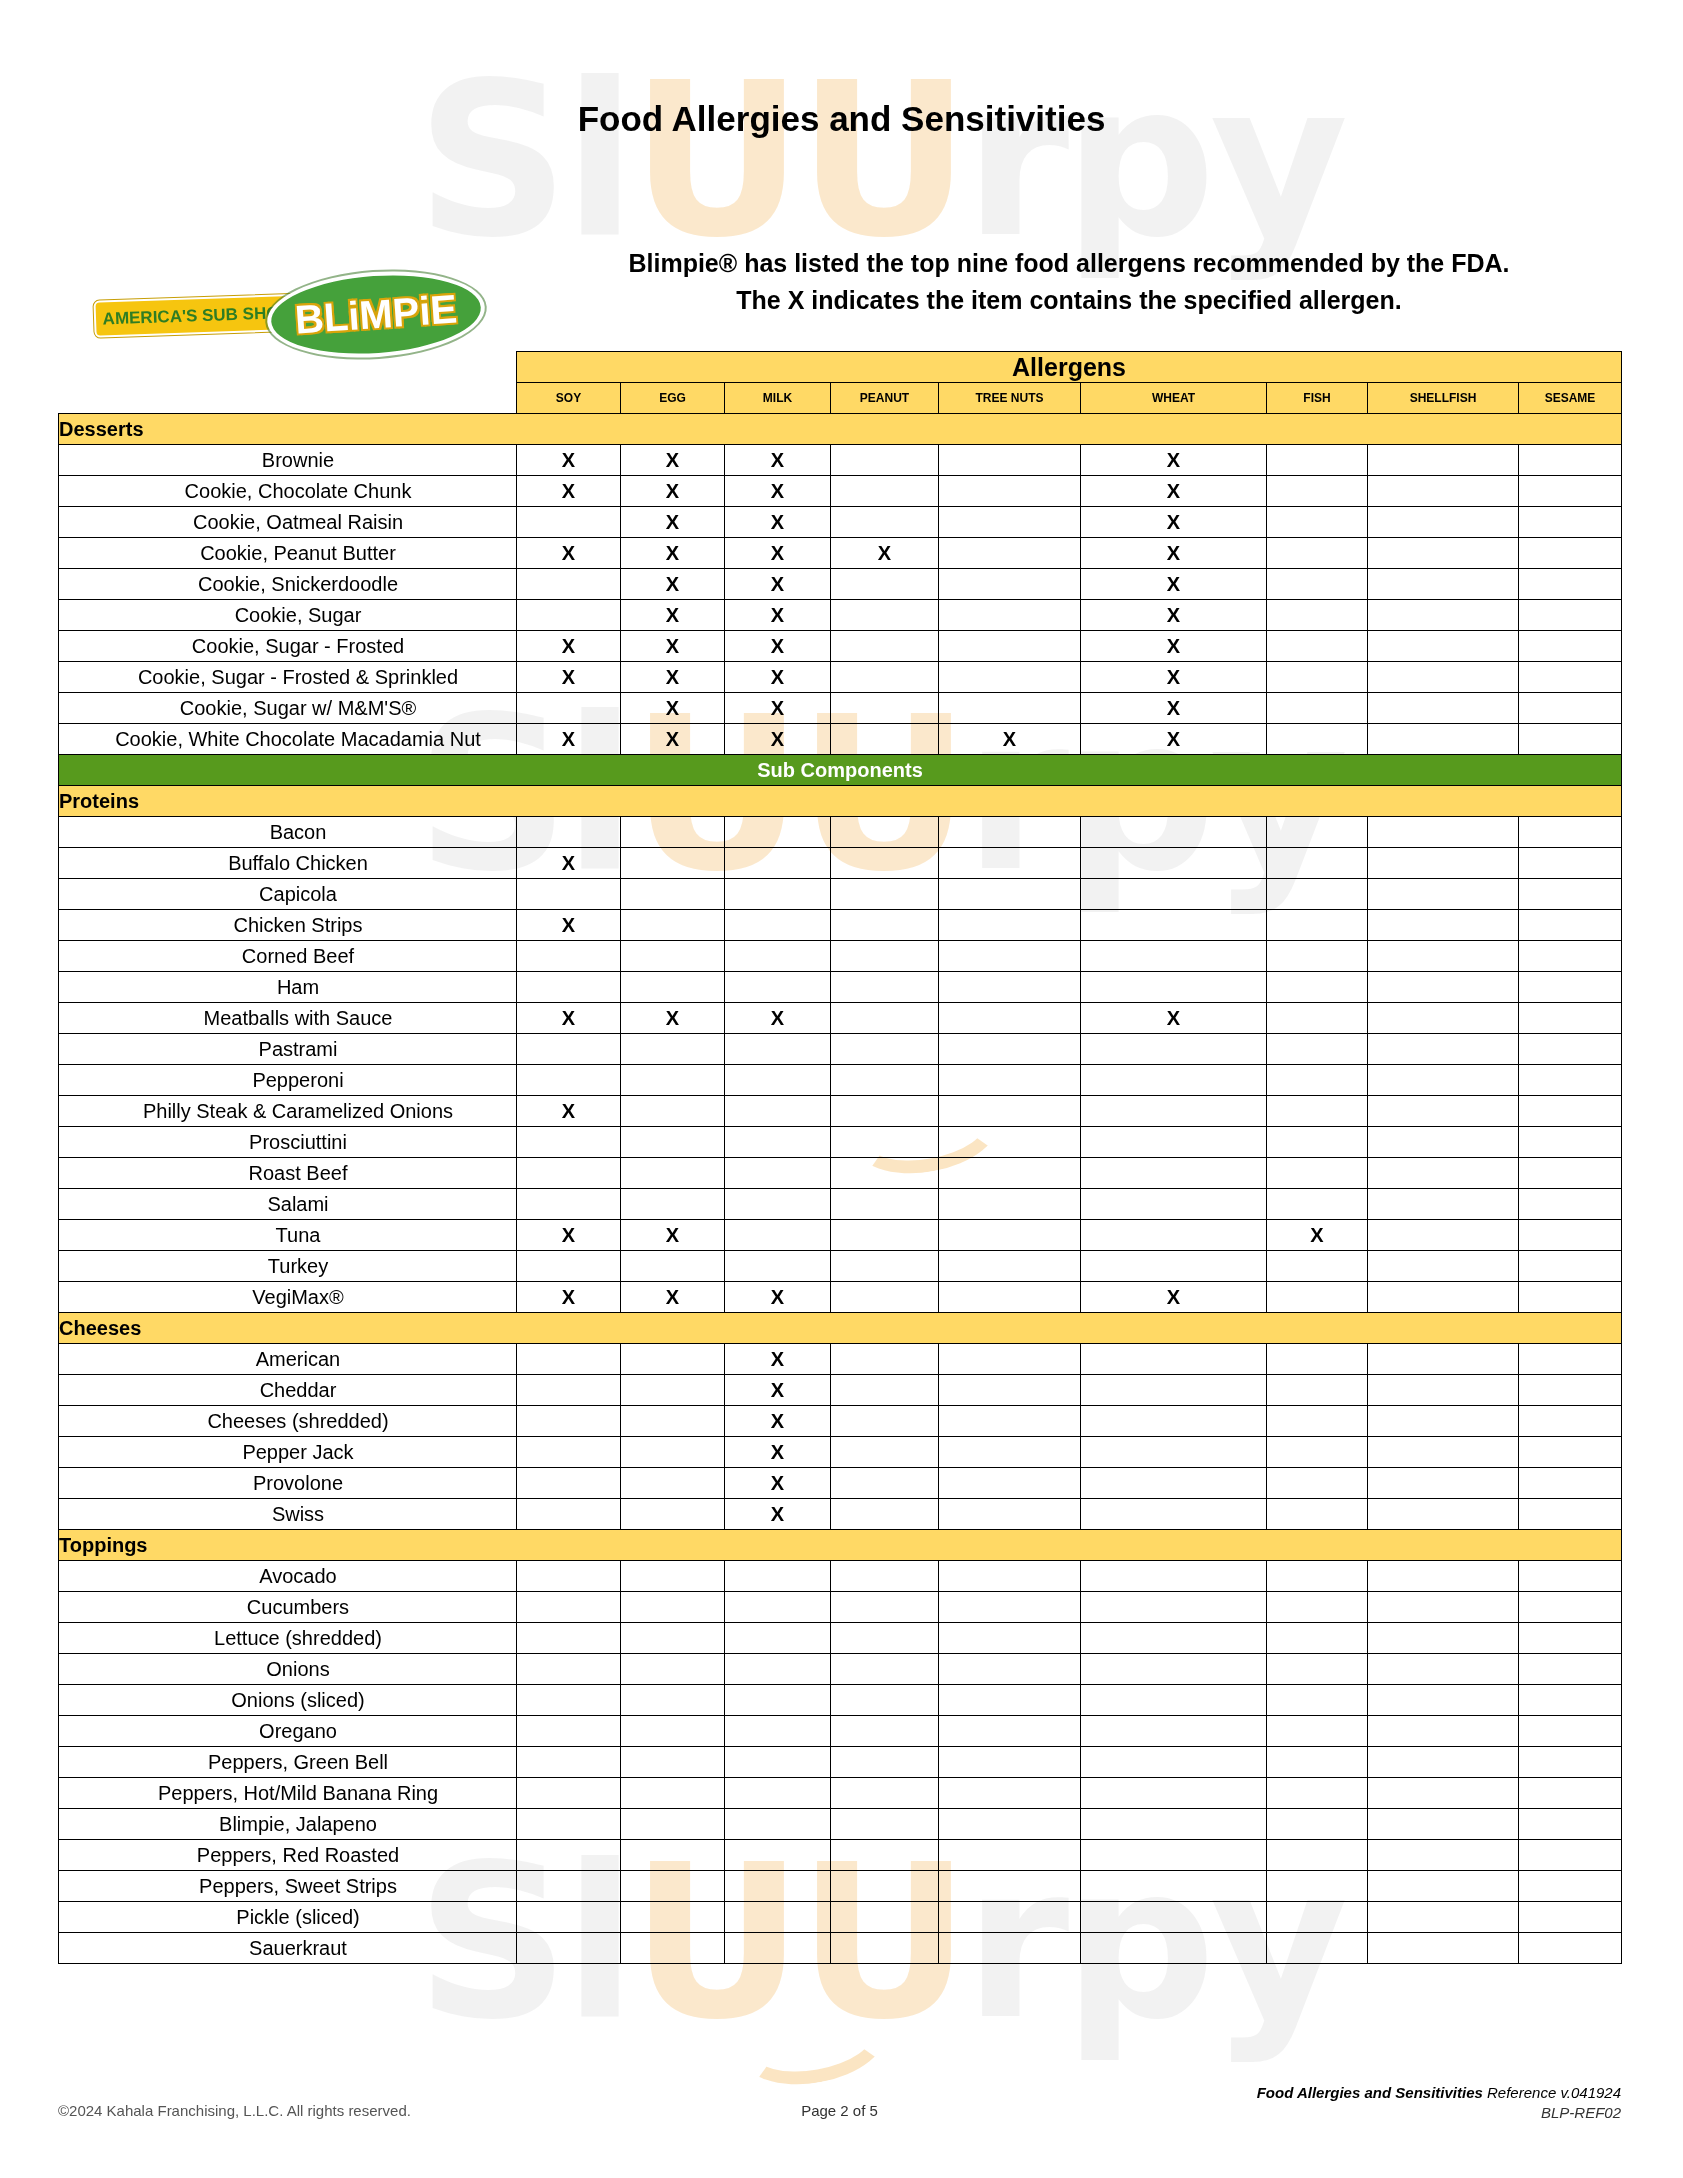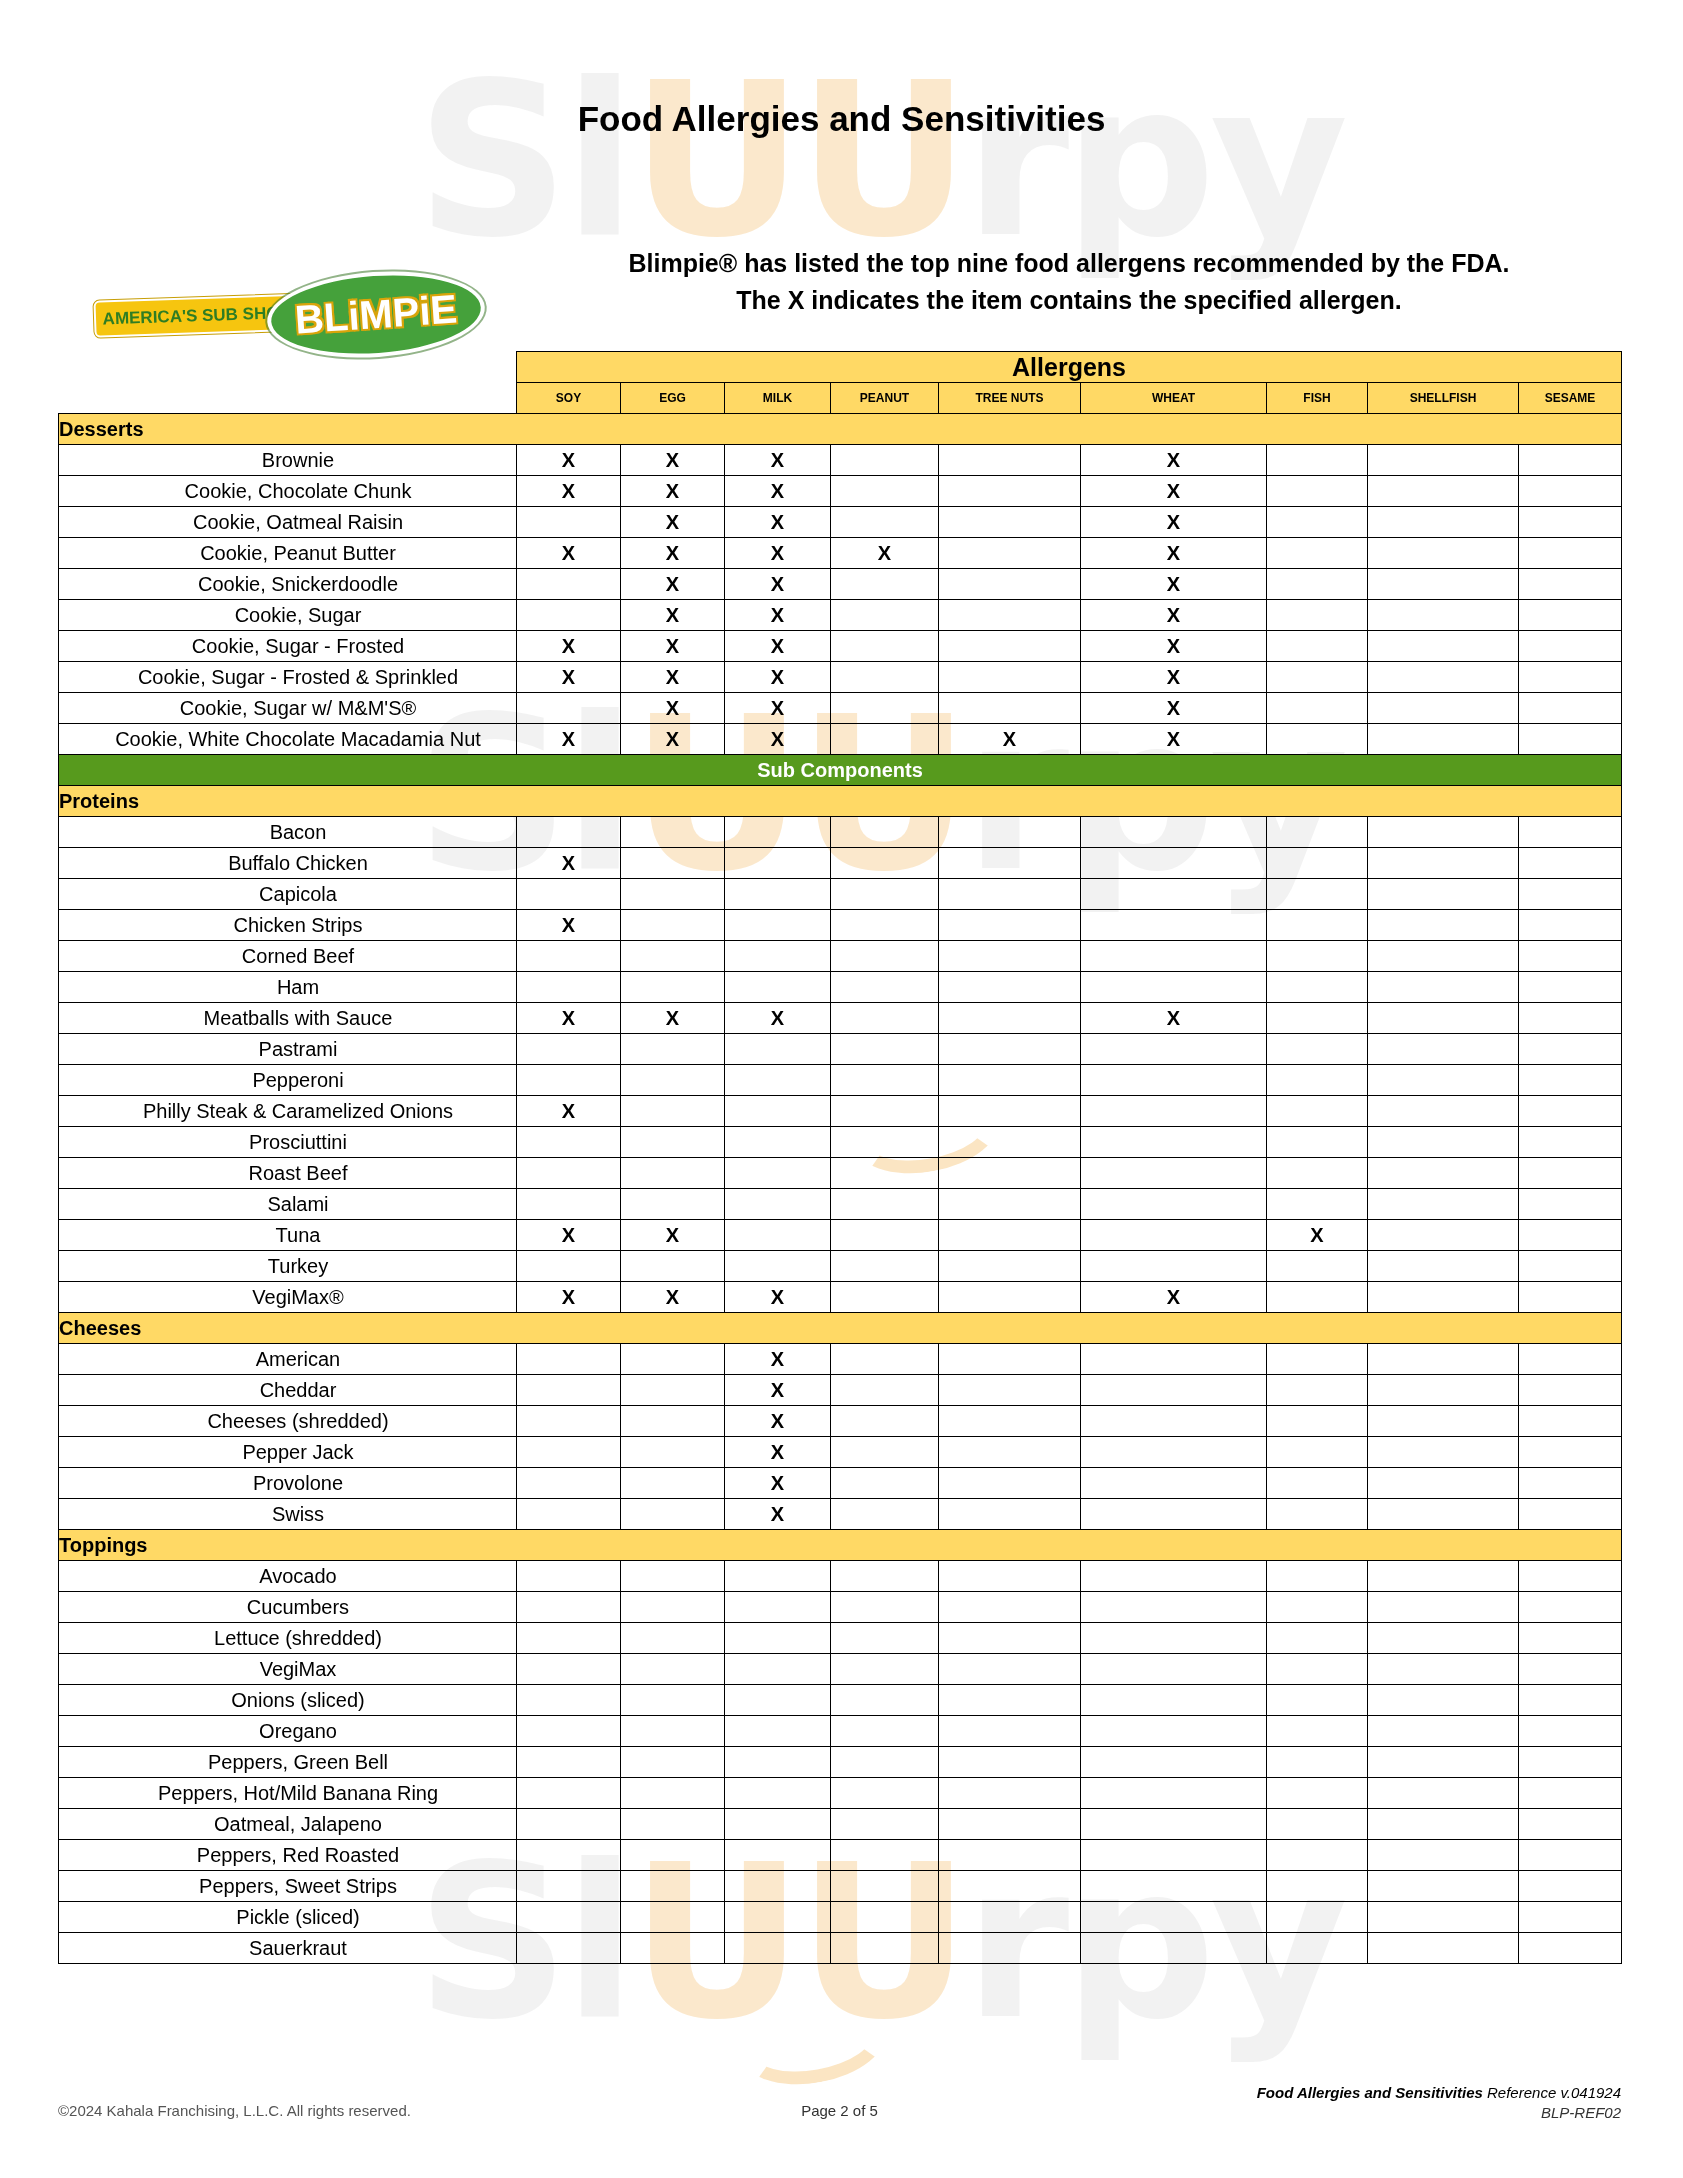--- a/index.html
+++ b/index.html
@@ -583,21 +583,21 @@
           <td class="mark"></td>
           <td class="mark"></td>
           <td class="mark"></td>
           <td class="mark"></td>
           <td class="mark"></td>
           <td class="mark"></td>
           <td class="mark"></td>
           <td class="mark"></td>
         </tr>
         <tr>
-          <td class="item">VegiMax</td>
+          <td class="item">Onions</td>
           <td class="mark"></td>
           <td class="mark"></td>
           <td class="mark"></td>
           <td class="mark"></td>
           <td class="mark"></td>
           <td class="mark"></td>
           <td class="mark"></td>
           <td class="mark"></td>
           <td class="mark"></td>
         </tr>
@@ -643,21 +643,21 @@
           <td class="mark"></td>
           <td class="mark"></td>
           <td class="mark"></td>
           <td class="mark"></td>
           <td class="mark"></td>
           <td class="mark"></td>
           <td class="mark"></td>
           <td class="mark"></td>
         </tr>
         <tr>
-          <td class="item">Oatmeal, Jalapeno</td>
+          <td class="item">Blimpie, Jalapeno</td>
           <td class="mark"></td>
           <td class="mark"></td>
           <td class="mark"></td>
           <td class="mark"></td>
           <td class="mark"></td>
           <td class="mark"></td>
           <td class="mark"></td>
           <td class="mark"></td>
           <td class="mark"></td>
         </tr>

